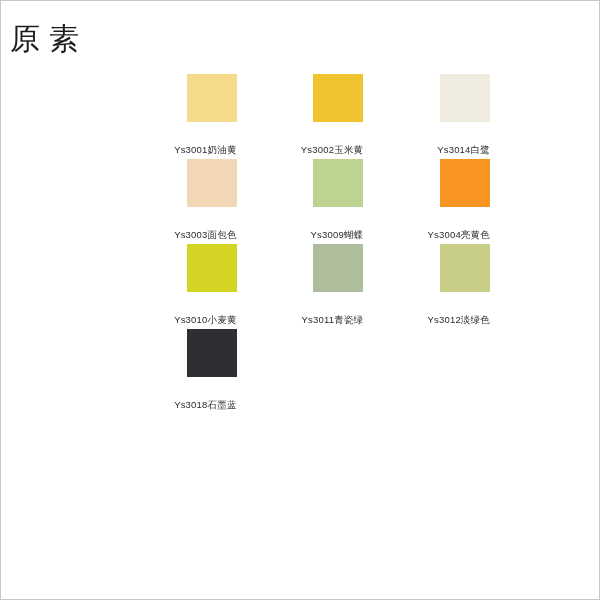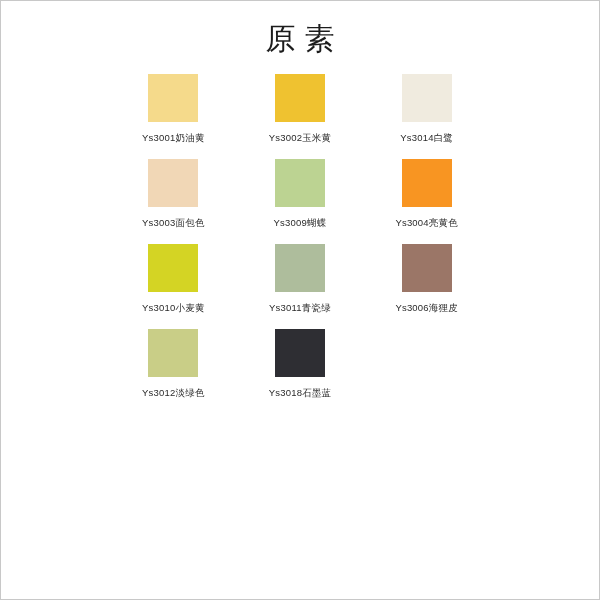--- a/index.html
+++ b/index.html
@@ -15,42 +15,43 @@
   }
   #page {
     position: relative;
     width: 600px;
     height: 600px;
     box-sizing: border-box;
     background: #ffffff;
     border: 1px solid #c8c8c8;
   }
   #title {
-    text-align: center;
+    text-align: left;
     font-family: "Liberation Serif", "DejaVu Serif", serif;
     font-size: 30px;
     letter-spacing: 9px;
     color: #1c1c1c;
     padding-top: 20px;
     padding-left: 9px;
     font-weight: normal;
     margin: 0;
     line-height: 1.2;
   }
   #swatch-grid {
     display: grid;
     grid-template-columns: repeat(3, 1fr);
     grid-template-rows: repeat(6, 85px);
     width: 380px;
     margin: 17px auto 0 auto;
   }
   .swatch-cell {
     display: flex;
     flex-direction: column;
-    align-items: center;
+    align-items: flex-end;
+    gap: 12px;
   }
   .swatch-chip {
     width: 50px;
     height: 48px;
     display: block;
   }
   .swatch-label {
     margin-top: 11px;
     font-size: 9.5px;
     color: #2b2b2b;
@@ -93,24 +94,20 @@
       </div>
       <div class="swatch-cell">
         <div class="swatch-chip" style="background: rgb(212, 212, 36);"></div>
         <div class="swatch-label">Ys3010小麦黄</div>
       </div>
       <div class="swatch-cell">
         <div class="swatch-chip" style="background: rgb(174, 189, 156);"></div>
         <div class="swatch-label">Ys3011青瓷绿</div>
       </div>
       <div class="swatch-cell">
-        <div class="swatch-chip" style="background: rgb(155, 118, 103);"></div>
-        <div class="swatch-label">Ys3006海狸皮</div>
-      </div>
-      <div class="swatch-cell">
         <div class="swatch-chip" style="background: rgb(201, 206, 135);"></div>
         <div class="swatch-label">Ys3012淡绿色</div>
       </div>
       <div class="swatch-cell">
         <div class="swatch-chip" style="background: rgb(46, 46, 51);"></div>
         <div class="swatch-label">Ys3018石墨蓝</div>
       </div>
     </div>
 
 </div>

